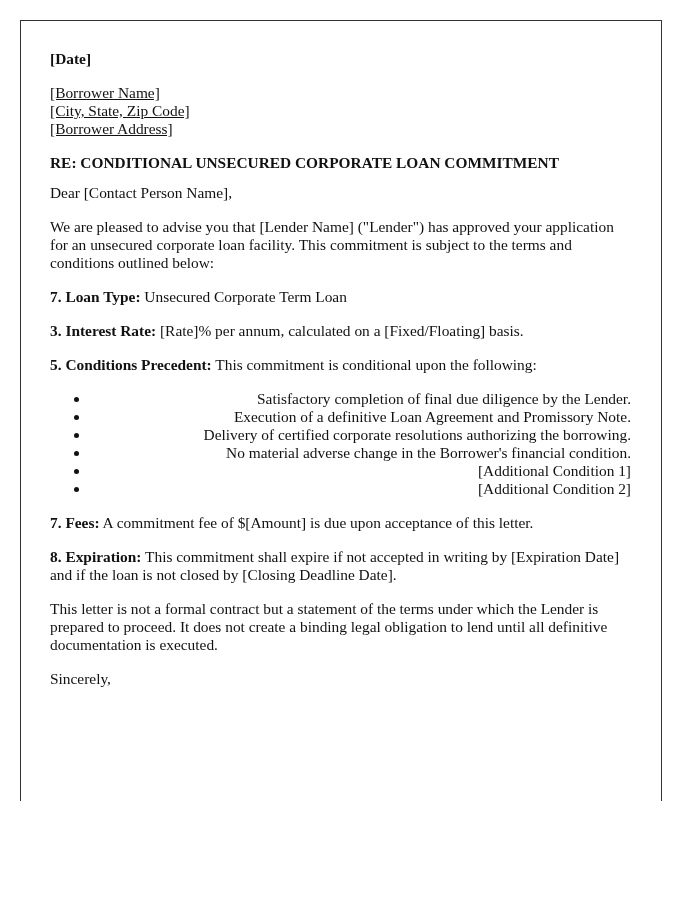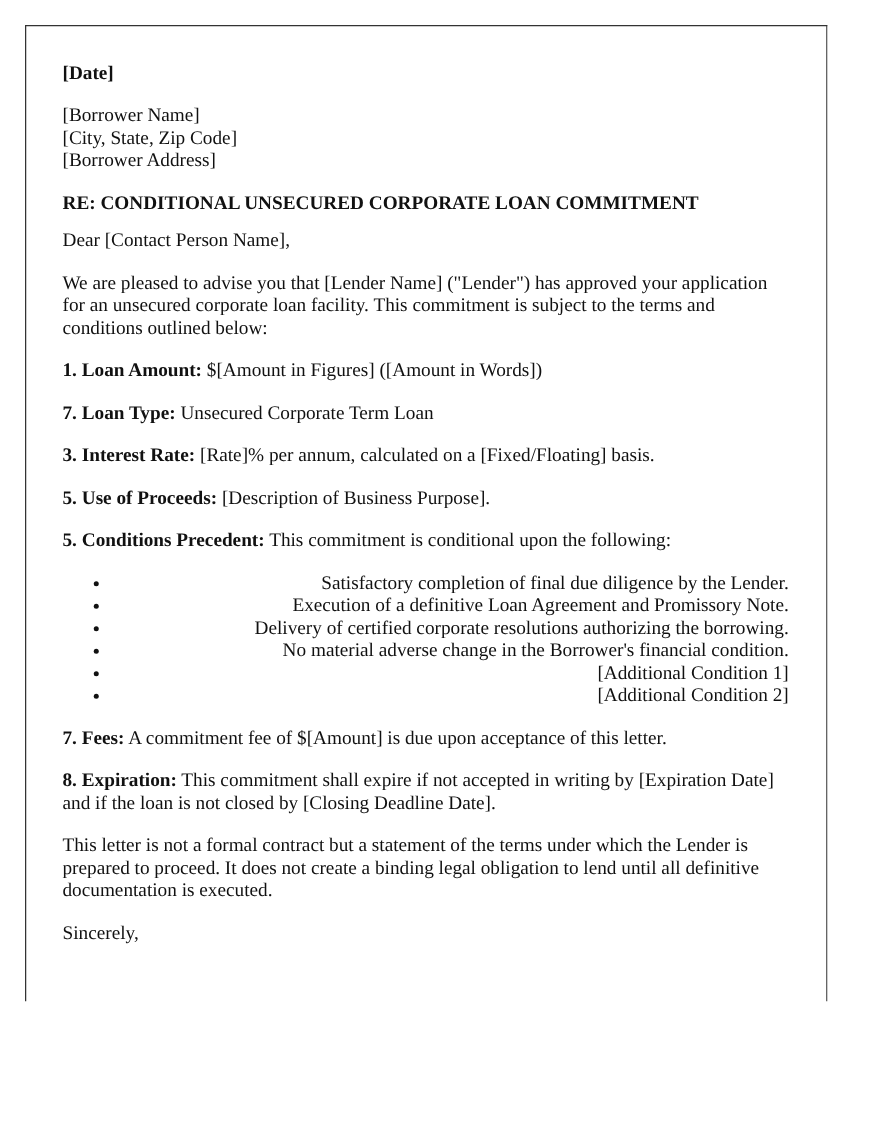--- a/index.html
+++ b/index.html
@@ -28,21 +28,21 @@
       font-family: "Liberation Serif", "DejaVu Serif", serif;
       font-size: 15.4px;
       line-height: 18px;
       color: #111111;
     }
     p {
       margin: 0 0 16px 0;
     }
     .bold { font-weight: bold; }
     .address p { margin: 0; }
-    .address { margin-bottom: 16px; }
+    .address { margin-bottom: 16px; text-decoration: underline; }
     ul {
       margin: 0 0 16px 0;
       padding-left: 40px;
     }
     ul li {
       margin: 0;
       padding: 0;
       text-align: right;
     }
     .date { margin-bottom: 16px; }
@@ -61,28 +61,26 @@
       <p>[City, State, Zip Code]</p>
       <p>[Borrower Address]</p>
     </div>
 
     <p class="bold subject">RE: CONDITIONAL UNSECURED CORPORATE LOAN COMMITMENT</p>
 
     <p>Dear [Contact Person Name],</p>
 
     <p>We are pleased to advise you that [Lender Name] ("Lender") has approved your application for an unsecured corporate loan facility. This commitment is subject to the terms and conditions outlined below:</p>
 
-    <p><span class="bold">1. Loan Amount:</span><span> $[Amount in Figures] ([Amount in Words])</span></p>
 
     <p><span class="bold">7. Loan Type:</span><span> Unsecured Corporate Term Loan</span></p>
 
     <p><span class="bold">3. Interest Rate:</span><span> [Rate]% per annum, calculated on a [Fixed/Floating] basis.</span></p>
 
 
-    <p><span class="bold">5. Use of Proceeds:</span><span> [Description of Business Purpose].</span></p>
 
     <p><span class="bold">5. Conditions Precedent:</span><span> This commitment is conditional upon the following:</span></p>
 
     <ul>
       <li>Satisfactory completion of final due diligence by the Lender.</li>
       <li>Execution of a definitive Loan Agreement and Promissory Note.</li>
       <li>Delivery of certified corporate resolutions authorizing the borrowing.</li>
       <li>No material adverse change in the Borrower's financial condition.</li>
       <li>[Additional Condition 1]</li>
       <li>[Additional Condition 2]</li>

